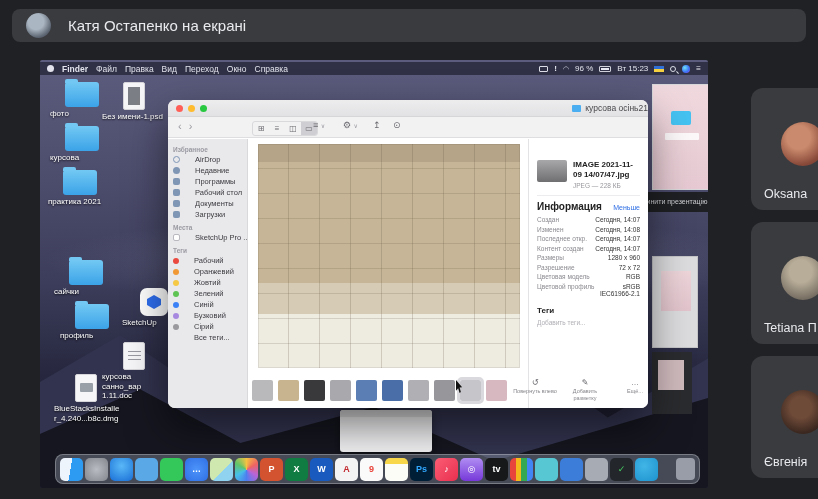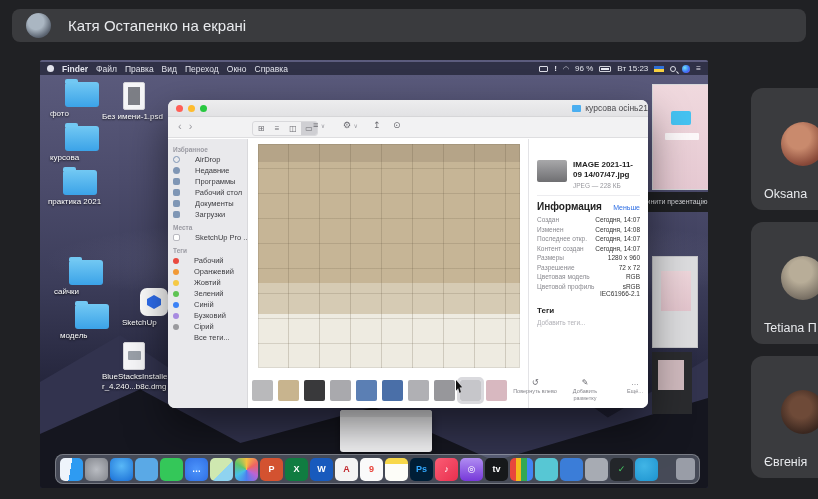--- a/index.html
+++ b/index.html
@@ -221,28 +221,32 @@
           <div class="di-label">практика 2021</div>
         </div>
 
         <div class="desk-icon" data-kind="folder">
           <div class="di-glyph"></div>
           <div class="di-label">сайчки</div>
         </div>
 
         <div class="desk-icon" data-kind="folder">
           <div class="di-glyph"></div>
-          <div class="di-label">модель</div>
+          <div class="di-label">профиль</div>
         </div>
 
         <div class="desk-icon" data-kind="app-sketchup">
           <div class="di-glyph"></div>
           <div class="di-label">SketchUp</div>
         </div>
 
+        <div class="desk-icon" data-kind="file-doc">
+          <div class="di-glyph"></div>
+          <div class="di-label">курсова санно_вар 1.11.doc</div>
+        </div>
 
         <div class="desk-icon" data-kind="file-dmg">
           <div class="di-glyph"></div>
           <div class="di-label">BlueStacksInstalle r_4.240...b8c.dmg</div>
         </div>
       </div>
 
     <div class="rw1"></div>
     <div class="rw-banner">Зупинити презентацію</div>
     <div class="rw2"></div>

